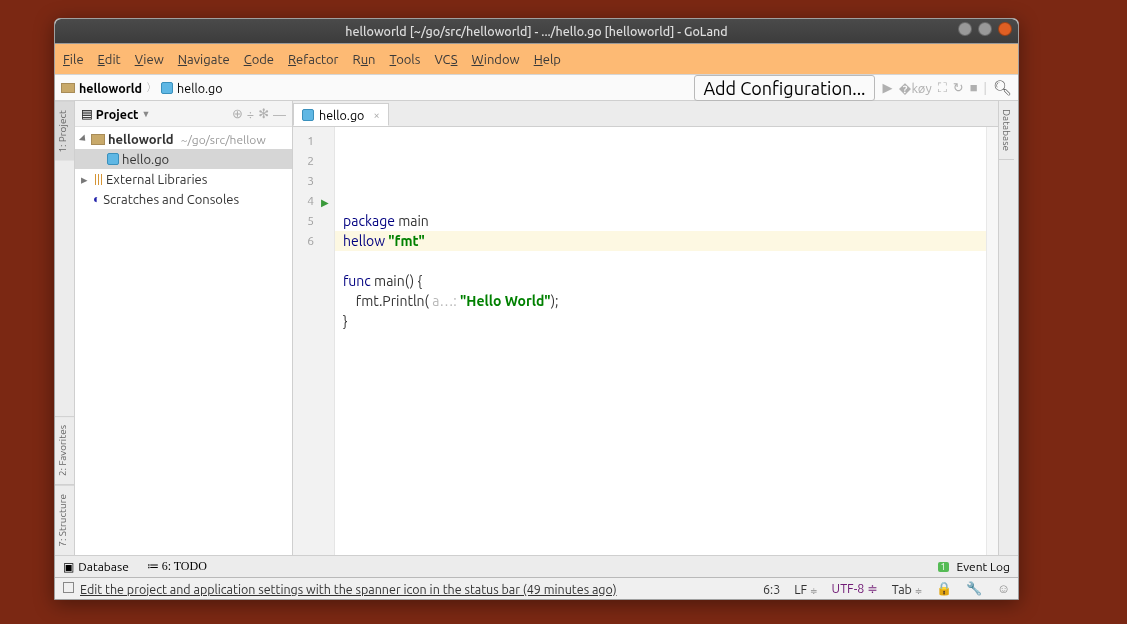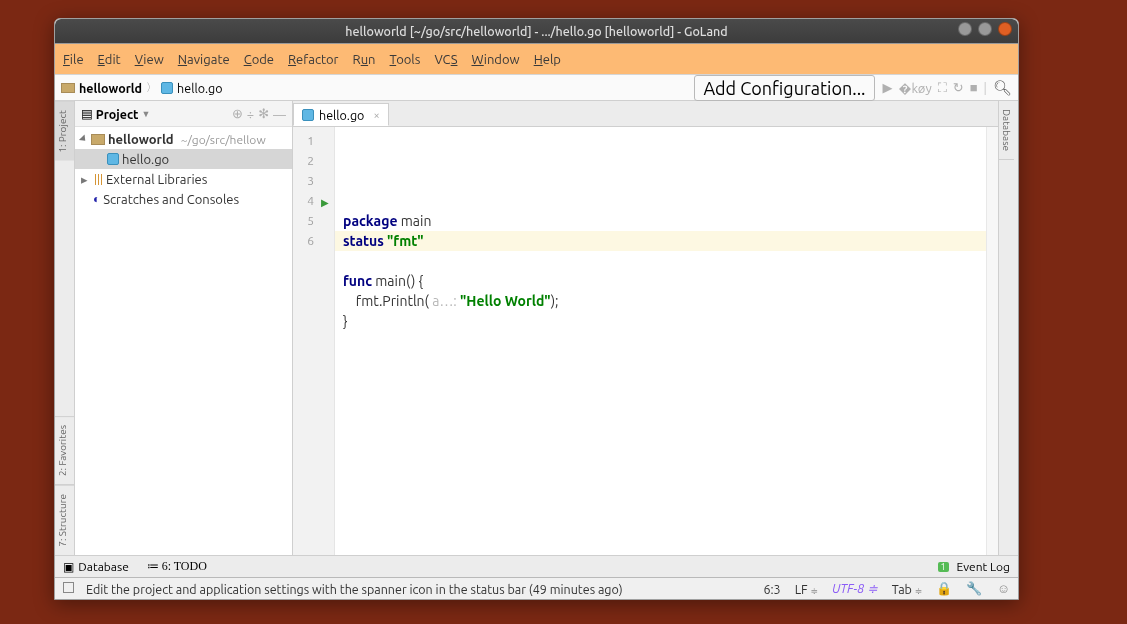--- a/index.html
+++ b/index.html
@@ -41,32 +41,32 @@
 .editor-zone{ flex:1; display:flex; flex-direction:column; min-width:0;}
 .tabrow{ height:26px; border-bottom:1px solid #cfcfcf; background:#ececec; display:flex; align-items:stretch;}
 .filetab{ background:#fff; border:1px solid #cfcfcf; border-bottom:1px solid #fff; margin-top:2px; padding:0 8px; display:flex; align-items:center; font-size:12.5px; gap:5px;}
 .close-x{ color:#aaa; font-size:11px; margin-left:4px;}
 .editor{ flex:1; display:flex; font-family:"DejaVu Sans Mono","Consolas",monospace; font-size:14px; background:#fff; position:relative;}
 .gutter{ width:42px; background:#f2f2f2; border-right:1px solid #e5e5e5; color:#a0a0a0; text-align:right; padding:4px 20px 0 0; line-height:20px; font-size:12px; position:relative;}
 .gutter .runmark{ position:absolute; left:28px; top:66px; color:#3a9a3a; font-size:10px;}
 .codearea{ flex:1; padding:4px 8px; line-height:20px; white-space:pre; background:#fff; color:#333; position:relative;}
 .codearea .line6{ position:absolute; left:0; right:0; top:104px; height:20px; background:#fdf8e2; }
 .codearea .code{ position:relative; }
-.kw{ color:#000080; font-weight:700;}
+.kw{ color:#000080; font-weight:400;}
 .pkg{ color:#333; }
 .str{ color:#008000; font-weight:700;}
 .fn{ color:#333;}
 .hint{ color:#b8b8b8; }
 .overview-strip{ width:12px; background:#f7f7f7; border-left:1px solid #e8e8e8;}
 .bottom-tools{ height:22px; border-top:1px solid #cfcfcf; background:#ececec; display:flex; align-items:center; font-size:12px; padding:0 8px; gap:18px;}
 .bottom-tools .right{ margin-left:auto; display:flex; align-items:center; gap:4px;}
 .green-badge{ background:#5b5; color:#fff; font-size:9px; padding:0 3px; border-radius:2px; margin-right:4px;}
 .statusbar{ height:22px; border-top:1px solid #b9b9b9; background:#f0f0f0; display:flex; align-items:center; font-size:12.5px; padding:0 8px; gap:14px; color:#333;}
-.statusbar .msg{ flex:1; display:flex; align-items:flex-start; gap:12px; overflow:hidden; white-space:nowrap;}
-.statusbar .faint{ color:#8b5cf6;font-style:italic;}
+.statusbar .msg{ flex:1; display:flex; align-items:flex-start; gap:6px; overflow:hidden; white-space:nowrap;text-decoration:underline;}
+.statusbar .faint{ color:#701a75;}
 .sq-icon{ width:11px; height:11px; border:1.5px solid #888; display:inline-block;}
 .lock-icon, .wrench-icon, .person-icon{ color:#888; font-size:13px;}
 </style>
 </head>
 <body>
 
 <div class="window">
   <div class="titlebar">
     <span>helloworld [~/go/src/helloworld] - .../hello.go [helloworld] - GoLand</span>
     <div class="btns">
@@ -164,21 +164,21 @@
             <div>3</div>
             <div>4</div>
             <div>5</div>
             <div>6</div>
           <span class="runmark">▶</span>
         </div>
         <div class="codearea">
           <div class="line6"></div>
           <div class="code">
 <span class="kw">package</span> <span class="pkg">main</span>
-<span class="kw">status</span> <span class="str">"fmt"</span>
+<span class="kw">hellow</span> <span class="str">"fmt"</span>
 
 <span class="kw">func</span> <span class="fn">main</span><span>() {</span>
 <span>    </span><span>fmt.Println(</span><span class="hint"> a…: </span><span class="str">"Hello World"</span><span>);</span>
 <span>}</span></div>
         </div>
         <div class="overview-strip"></div>
       </div>
     </div>
 
     <div class="right-gutter">

